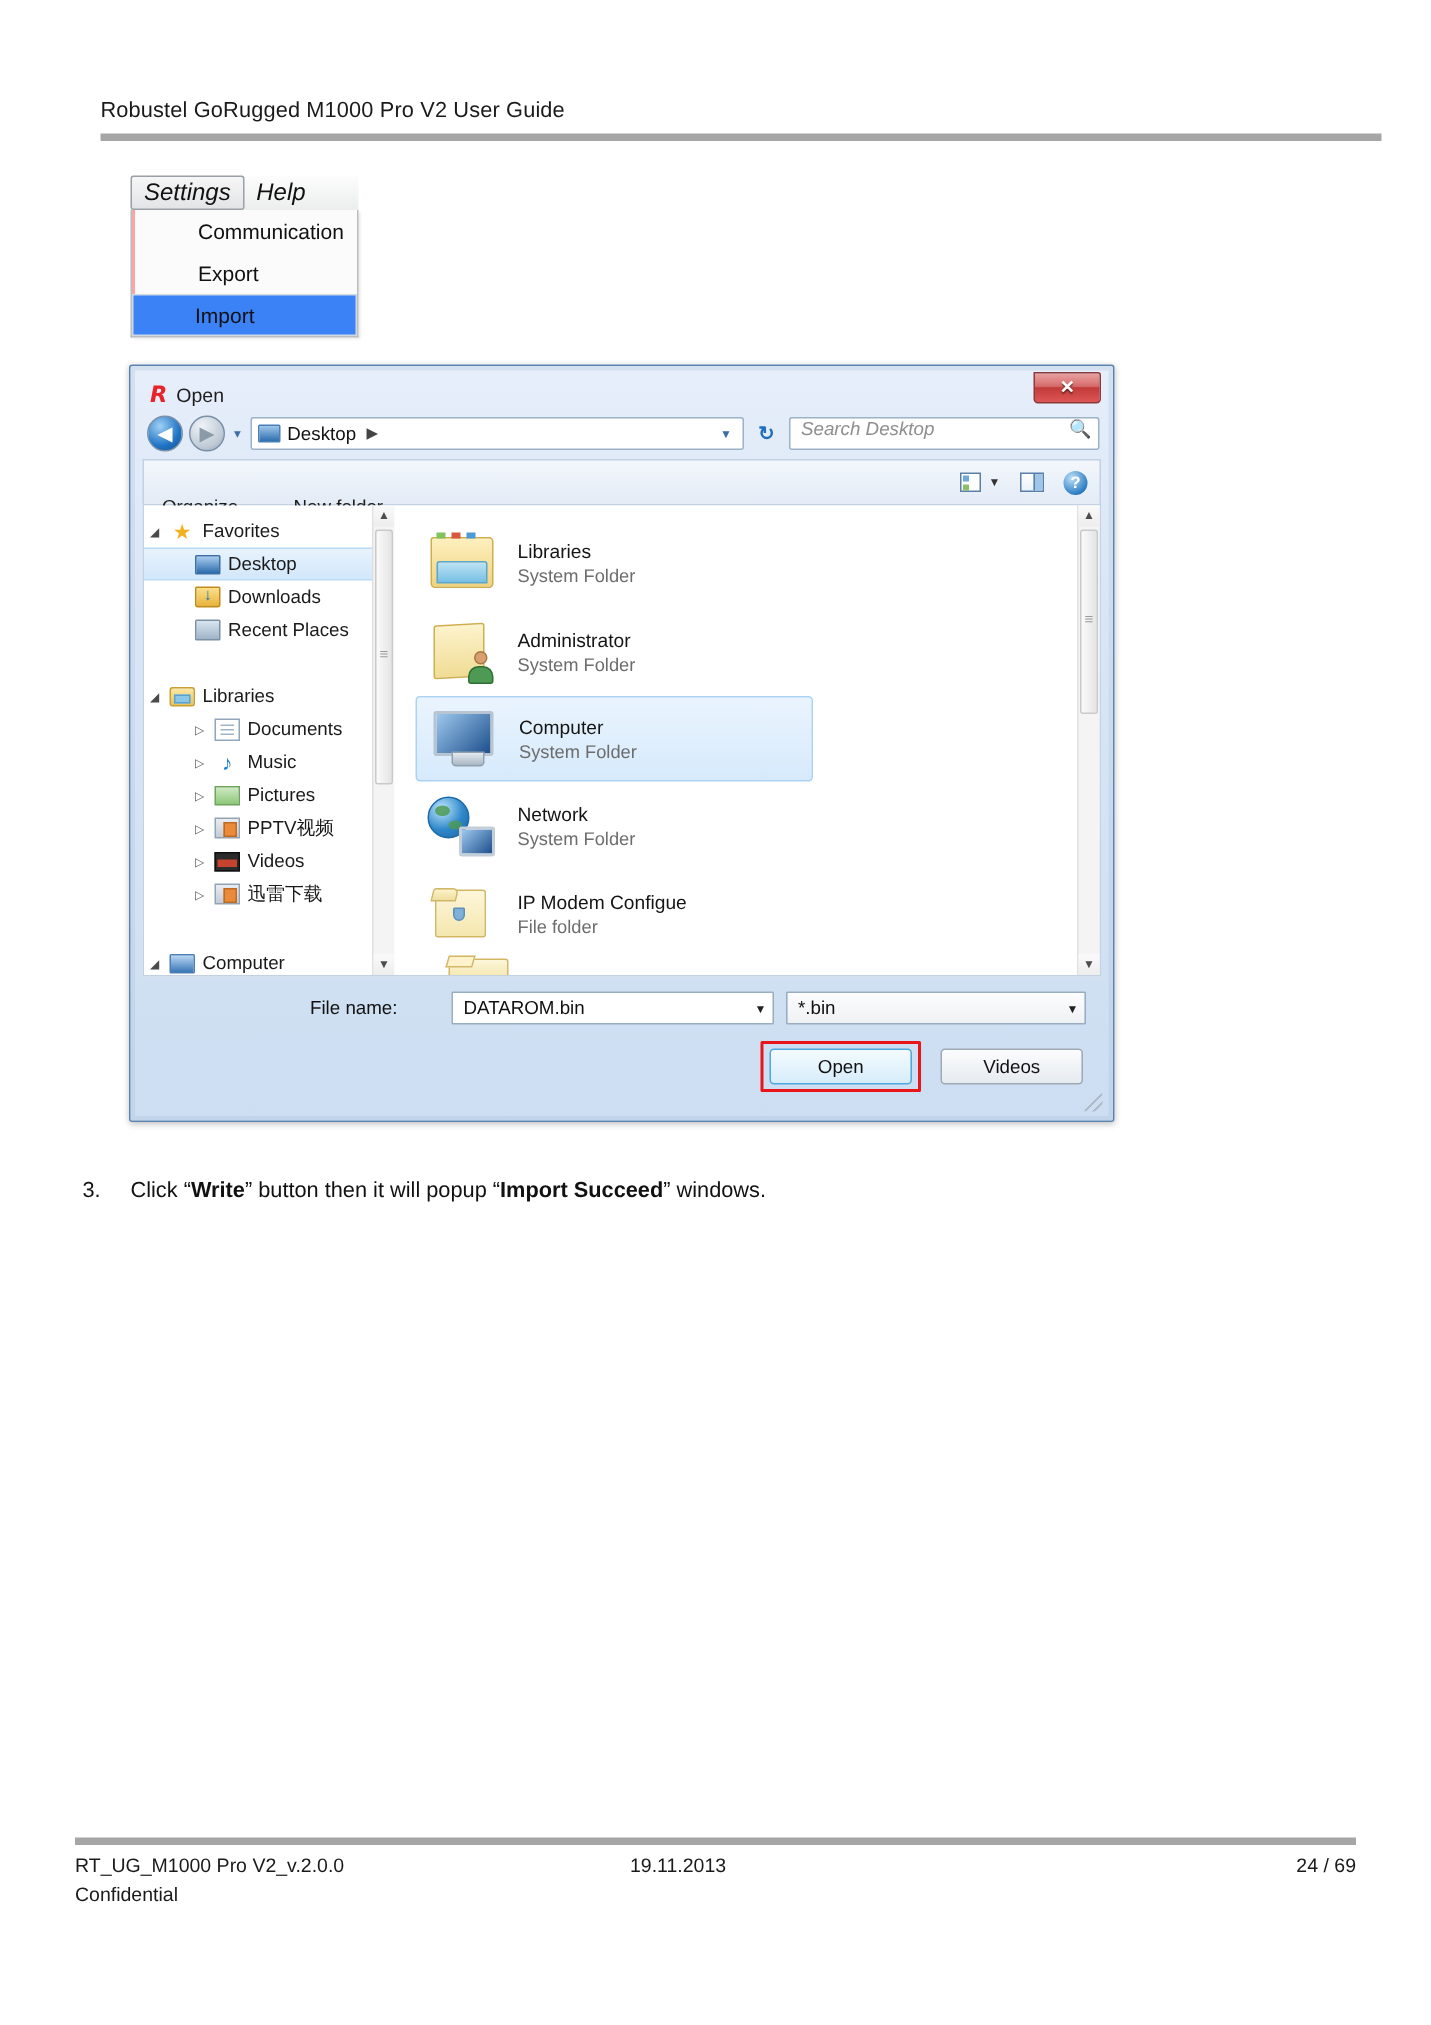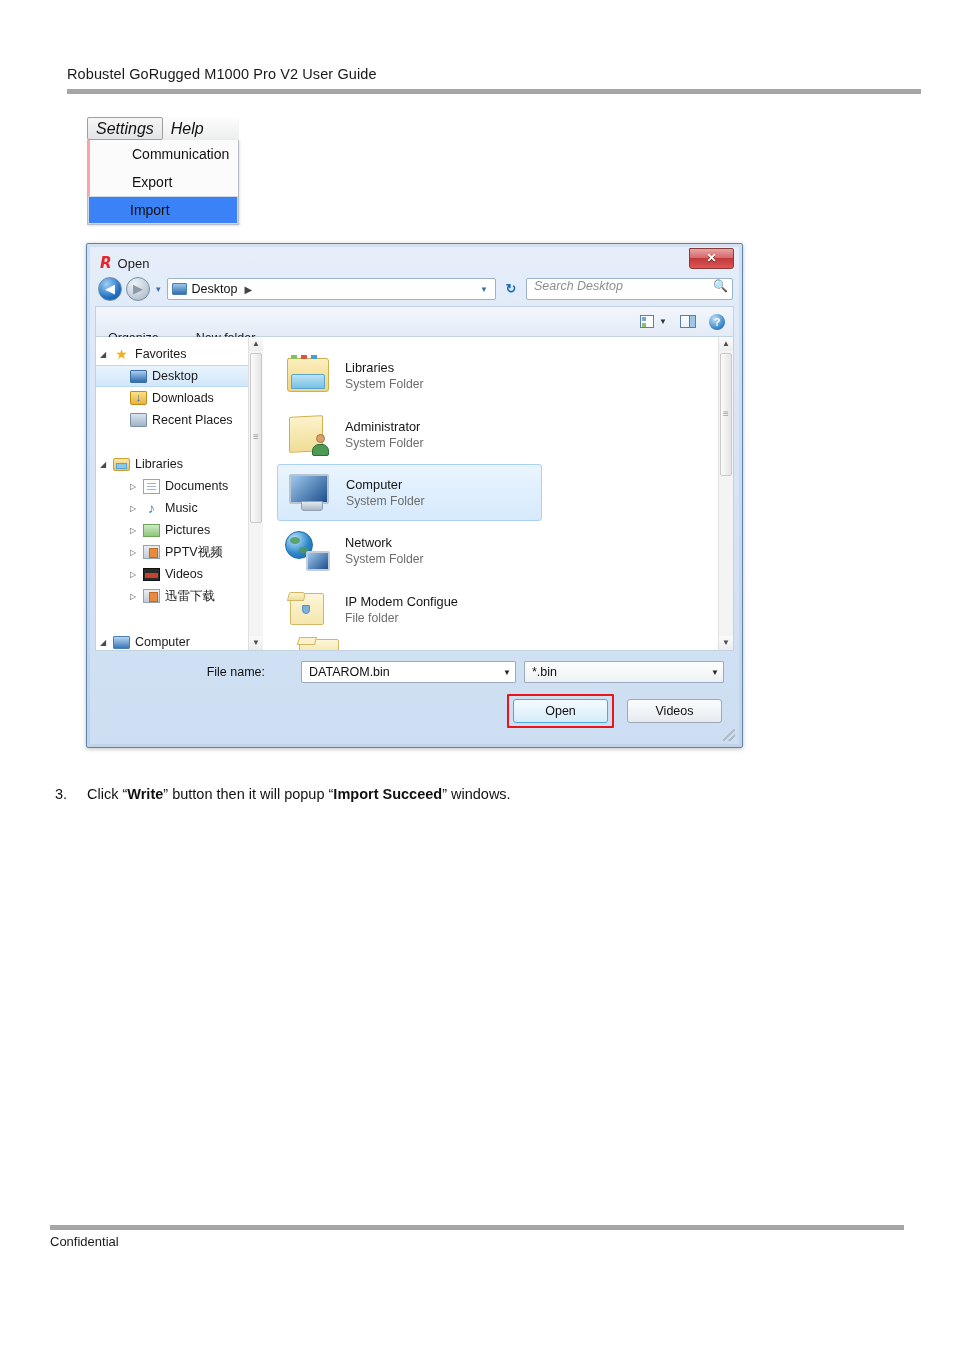--- a/index.html
+++ b/index.html
@@ -545,14 +545,19 @@
  </div>
 </div>
 
 <div class="instr">
   <span class="num">3.</span>
   <span><span>Click “</span><b>Write</b><span>” button then it will popup “</span><b>Import Succeed</b><span>” windows.</span></span>
 </div>
 
 <div class="footer">
   <div class="rule"></div>
+  <div class="frow2">
+    <div class="left">RT_UG_M1000 Pro V2_v.2.0.0</div>
+    <div class="mid">19.11.2013</div>
+    <div class="right">24 / 69</div>
+  </div>
   <div class="conf">Confidential</div>
 </div>
 
 </body></html>

